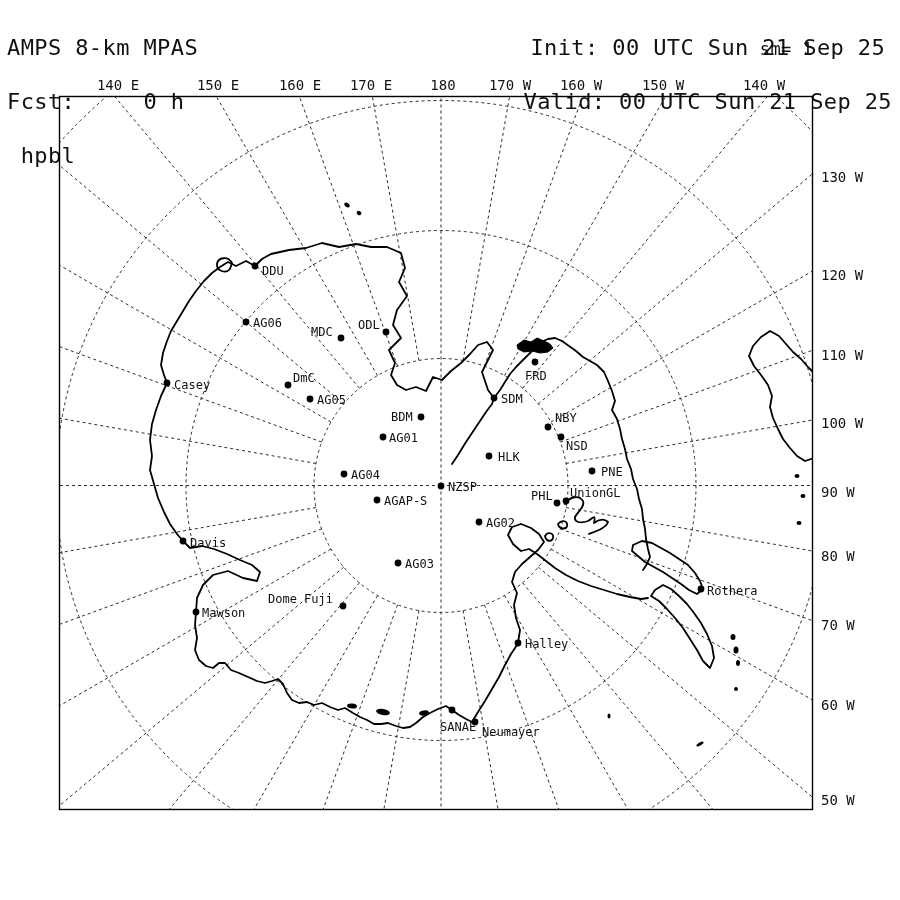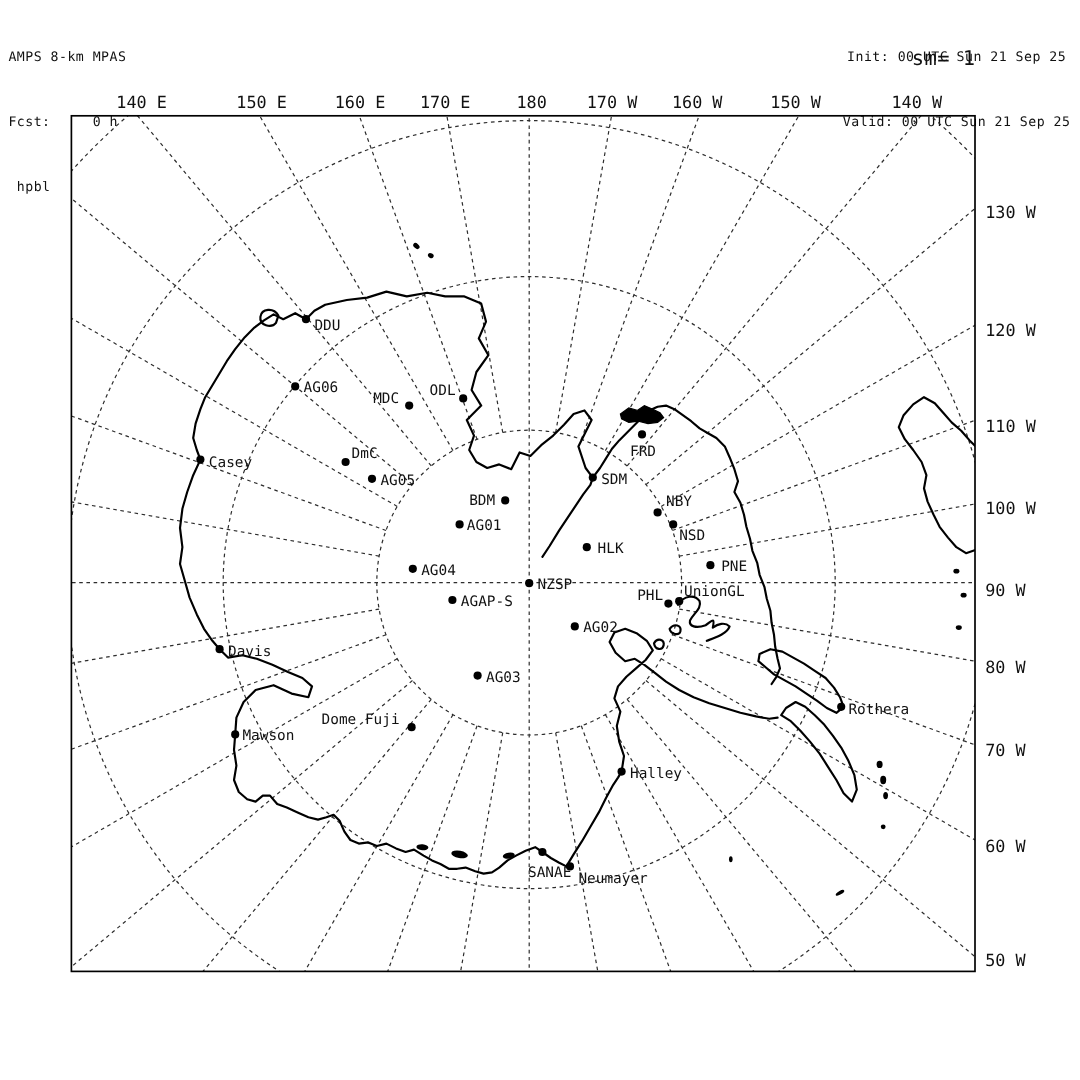--- a/index.html
+++ b/index.html
@@ -1,18 +1,18 @@
 <!DOCTYPE html>
 <html><head>
 <meta charset="utf-8">
 <style>
   html,body{margin:0;padding:0;background:#fff;}
   #screen{position:relative;width:900px;height:900px;background:#ffffff;overflow:hidden;
           font-family:"DejaVu Sans Mono",monospace;color:#111;}
-  .hdr{position:absolute;top:3px;font-size:11px;letter-spacing:.4px;line-height:18px;white-space:pre;}
+  .hdr{position:absolute;top:3px;font-size:22px;letter-spacing:.4px;line-height:18px;white-space:pre;}
   .hdr-left{left:7px;text-align:left;}
   .hdr-right{right:8px;text-align:center;}
   .sm{position:absolute;top:39px;right:87px;font-size:17px;letter-spacing:.4px;white-space:pre;}
   svg{position:absolute;left:0;top:0;}
   .grid{fill:none;stroke:#2d2d2d;stroke-width:1;stroke-dasharray:3 3;}
   .coast{fill:none;stroke:#000;stroke-width:1.8;stroke-linejoin:round;stroke-linecap:round;}
   .land-fill{fill:#000;stroke:#000;stroke-width:1;}
   .island{fill:#000;stroke:none;}
   .frame{fill:none;stroke:#000;stroke-width:1.4;}
   .stdot{fill:#000;stroke:none;}

